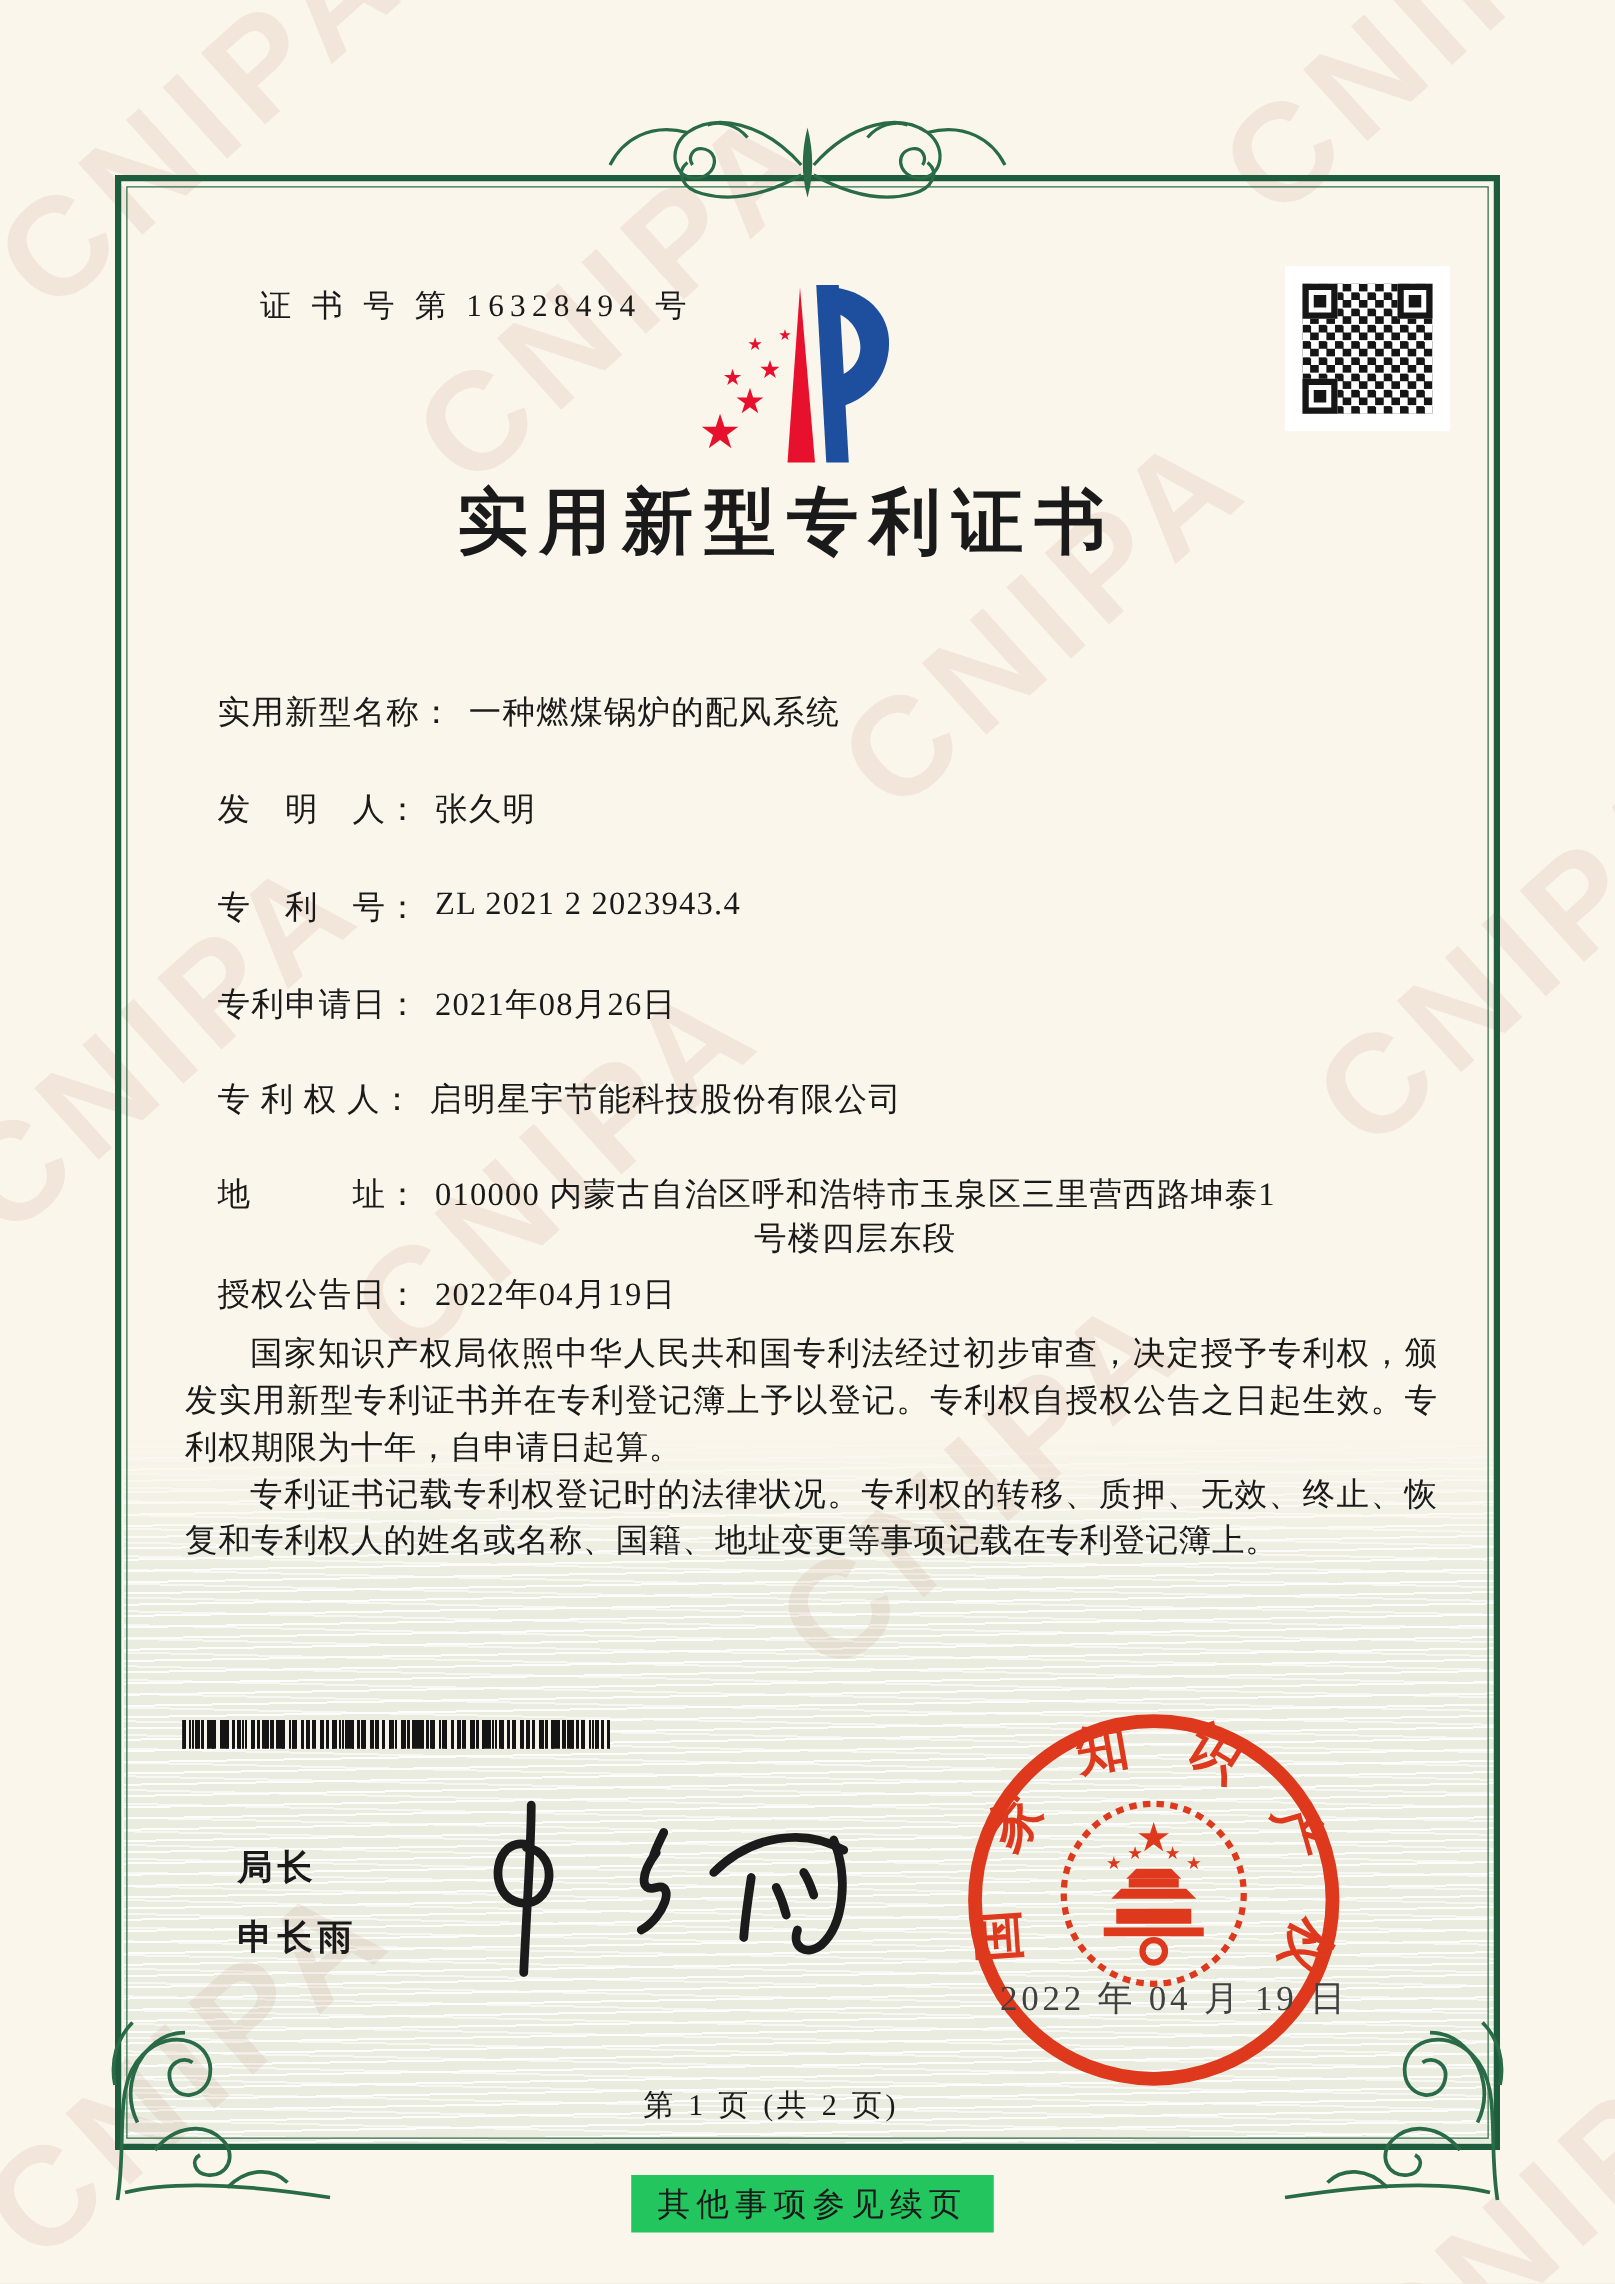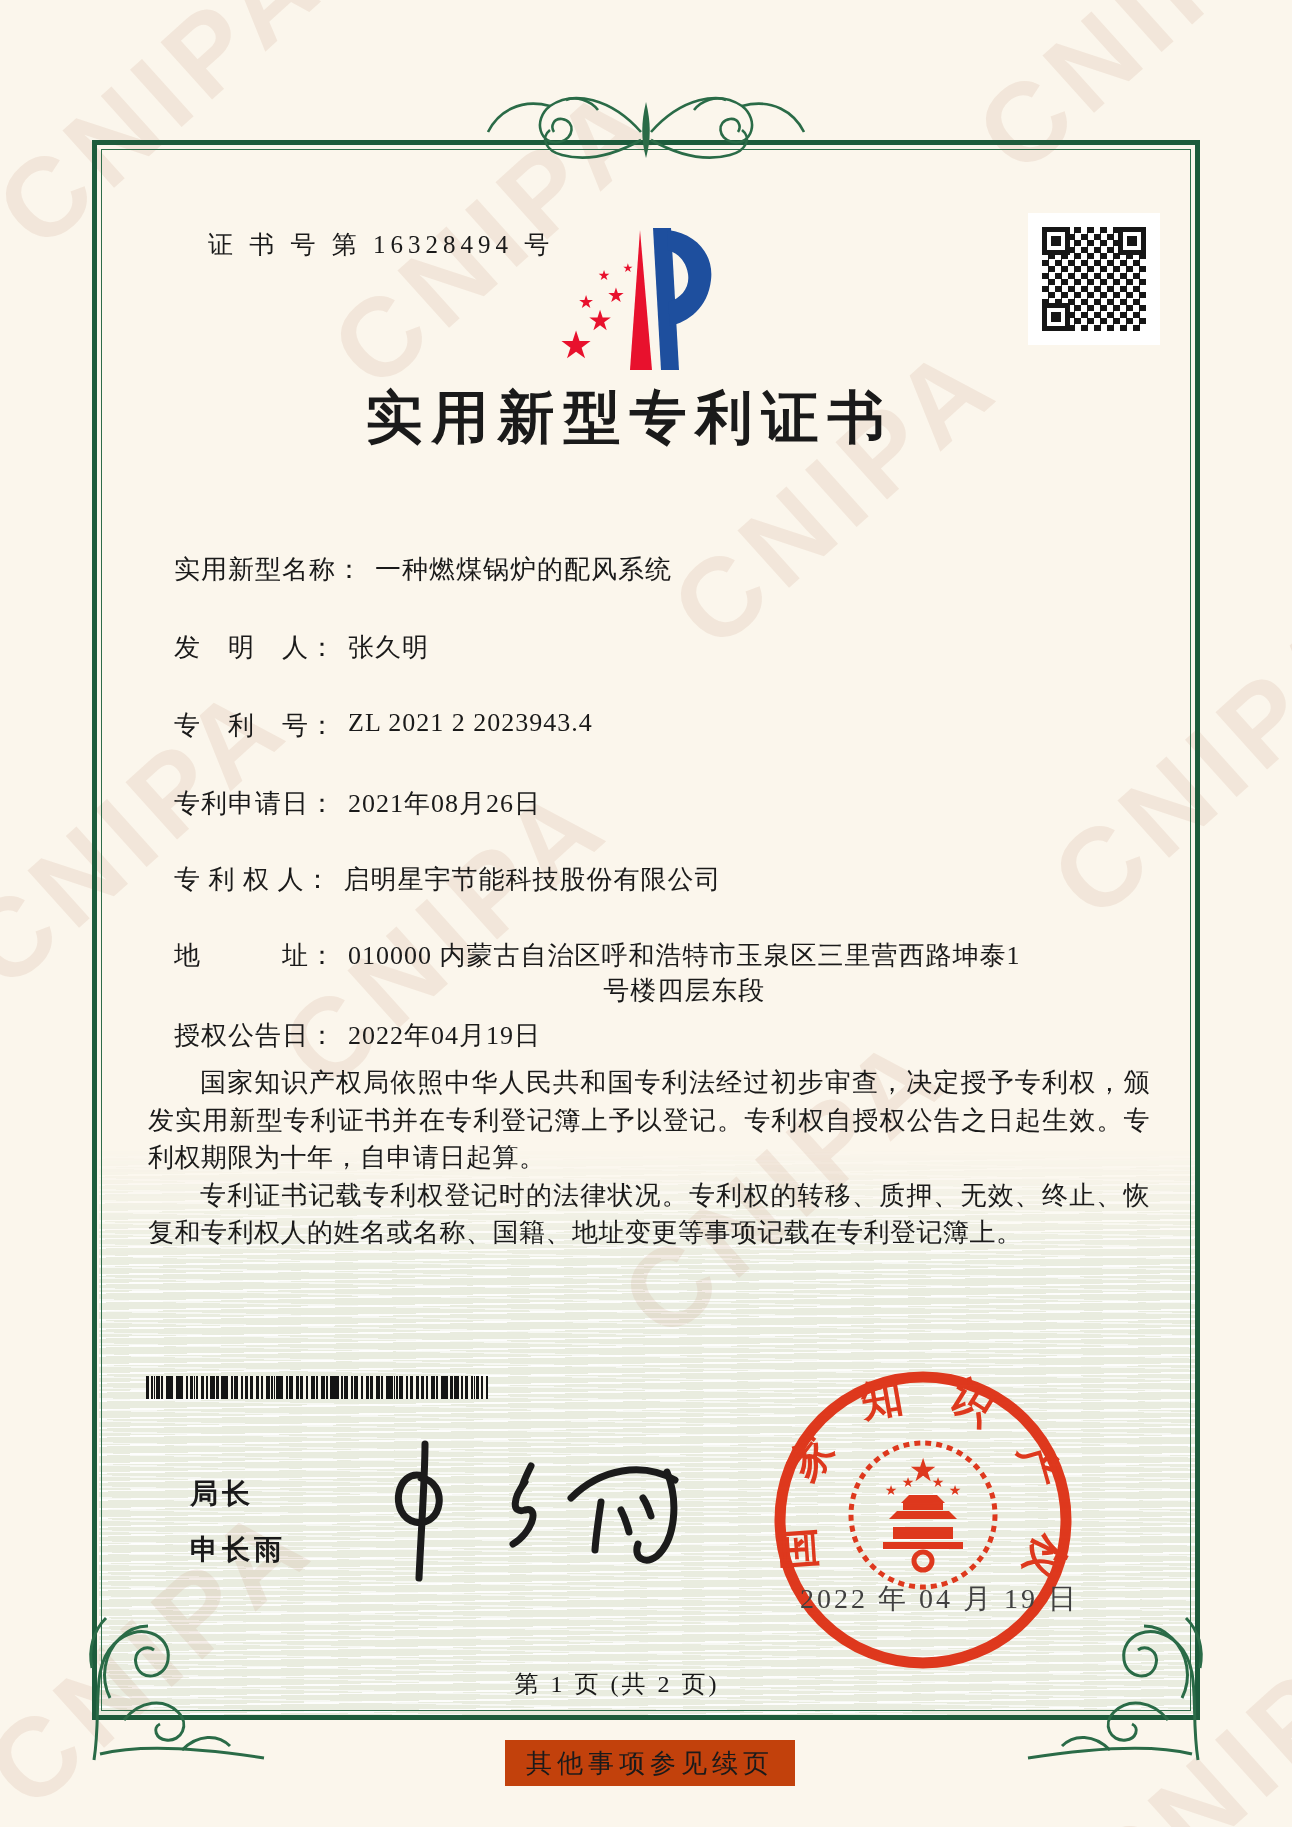--- a/index.html
+++ b/index.html
@@ -97,21 +97,21 @@
   .seal-date{
     position:absolute;left:800px;top:1580px;width:260px;z-index:7;
     font-size:28px;letter-spacing:3px;color:#404040;white-space:nowrap;
   }
   .page-num{
     position:absolute;left:92px;width:1050px;top:1668px;text-align:center;
     font-size:24px;letter-spacing:3px;z-index:5;
   }
   .note-box{
     position:absolute;left:505px;top:1740px;width:290px;height:46px;
-    background:#c2410c;z-index:8;display:flex;align-items:center;justify-content:center;
+    background:#22c55e;z-index:8;display:flex;align-items:center;justify-content:center;
     font-size:26px;letter-spacing:5px;
   }
 </style>
 </head>
 <body>
 
 <div class="page">
 
   <div class="waves"></div>
 

